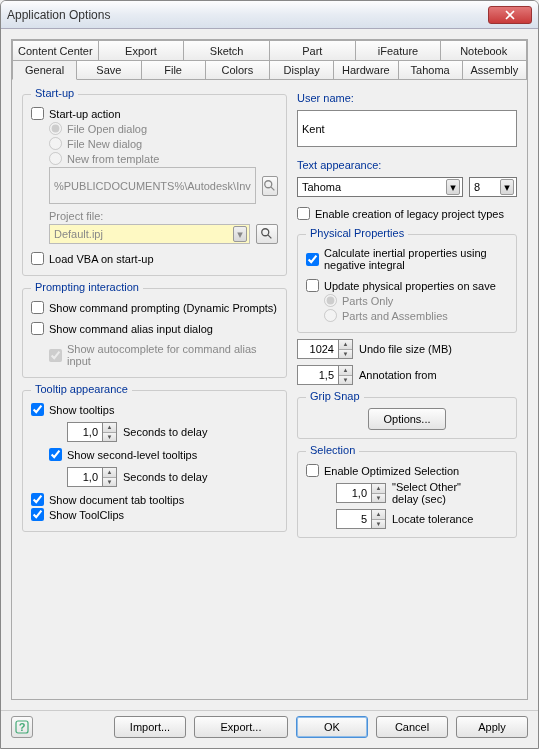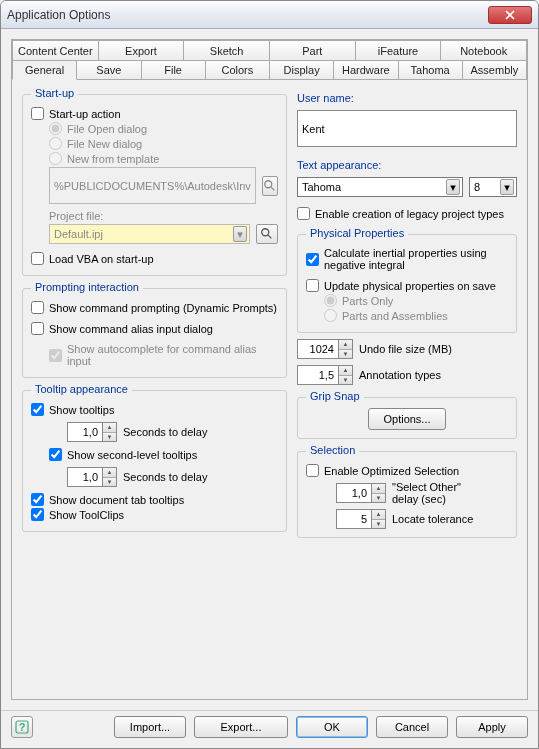--- a/index.html
+++ b/index.html
@@ -242,21 +242,21 @@
         </div>
 
         <div class="row">
           <div class="spinner">
             <input style="width: 42px;" value="1,5">
             <div class="spinbtns">
                 <div>▲</div>
                 <div>▼</div>
               </div>
           </div>
-          <span>Annotation types</span>
+          <span>Annotation from</span>
         </div>
 
         <div class="group">
           <div class="group-title">Grip Snap</div>
           <div style="text-align:center;">
             <div class="button">Options...</div>
           </div>
         </div>
 
         <div class="group">

